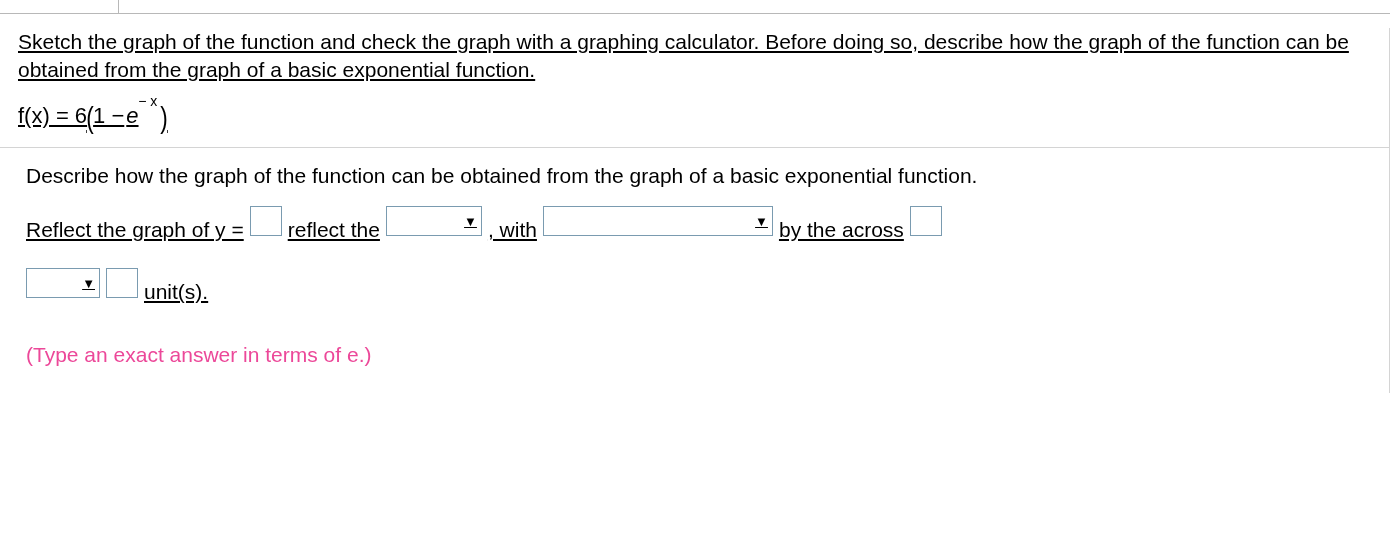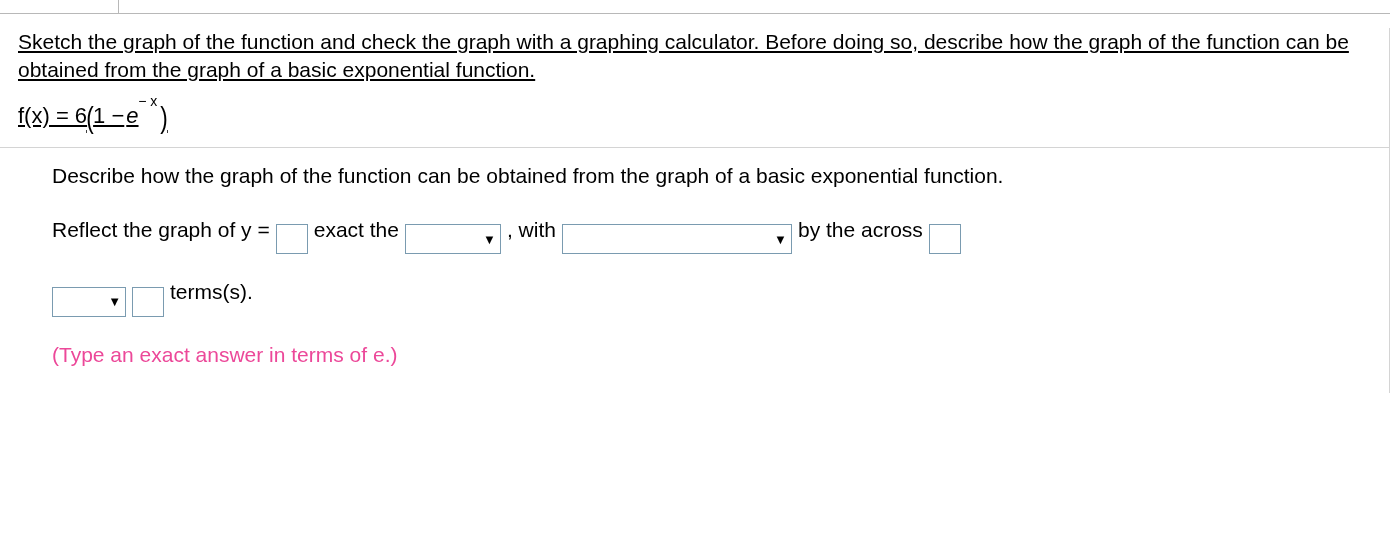--- a/index.html
+++ b/index.html
@@ -58,38 +58,38 @@
       margin-left: 2px;
     }
     .exp-sup {
       position: absolute;
       top: -10px;
       left: 12px;
       font-size: 14px;
       white-space: nowrap;
     }
     .section2 {
-      padding: 14px 18px;
+      padding: 14px 26px;
       line-height: 2.3;
       position: relative;
-      margin-left: 34px;
     }
     .subprompt {
       margin-bottom: 16px;
       line-height: 1.35;
     }
     .answer-area {
       display: block;
     }
     .line {
       display: flex;
       flex-wrap: wrap;
-      align-items: flex-end;
+      align-items: flex-start;
       gap: 6px;
       margin-bottom: 14px;
+      text-decoration: underline;
     }
     .input-small {
       width: 32px;
       height: 30px;
       border: 1px solid #7a9bb0;
       background: #fff;
       font-size: 18px;
       text-align: center;
     }
     .select-box {
@@ -153,36 +153,36 @@
     </div>
   </div>
 
   <div class="section2">
     <p class="subprompt">Describe how the graph of the function can be obtained from the graph of a basic exponential function.</p>
 
     <div class="answer-area">
       <div class="line">
         <span>Reflect the graph of y =</span>
         <input class="input-small" type="text" style="">
-        <span>exact the</span>
+        <span>reflect the</span>
         <div class="select-box w1">
           <span class="select-arrow">▼</span>
         </div>
         <span>, with</span>
         <div class="select-box w2">
           <span class="select-arrow">▼</span>
         </div>
         <span>by the across</span>
         <input class="input-small" type="text" style="">
       </div>
 
       <div class="line">
         <div class="select-box w3">
           <span class="select-arrow">▼</span>
         </div>
         <input class="input-small" type="text" style="">
-        <span>terms(s).</span>
+        <span>unit(s).</span>
       </div>
 
       <p class="hint">(Type an exact answer in terms of e.)</p>
     </div>
   </div>
 </div>
 
 </body></html>

